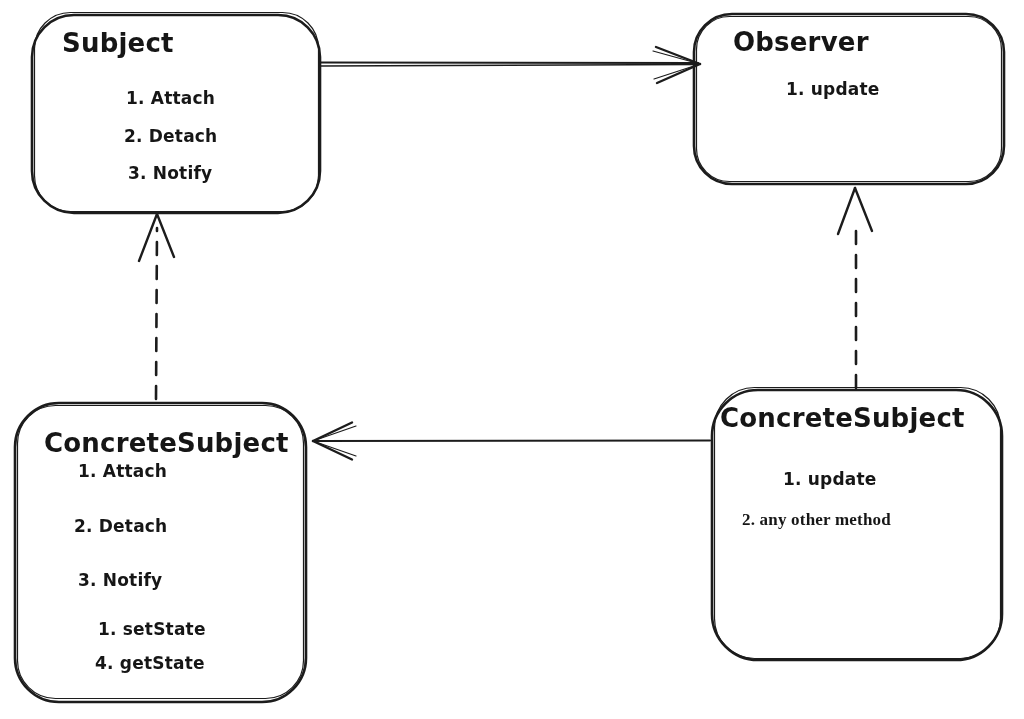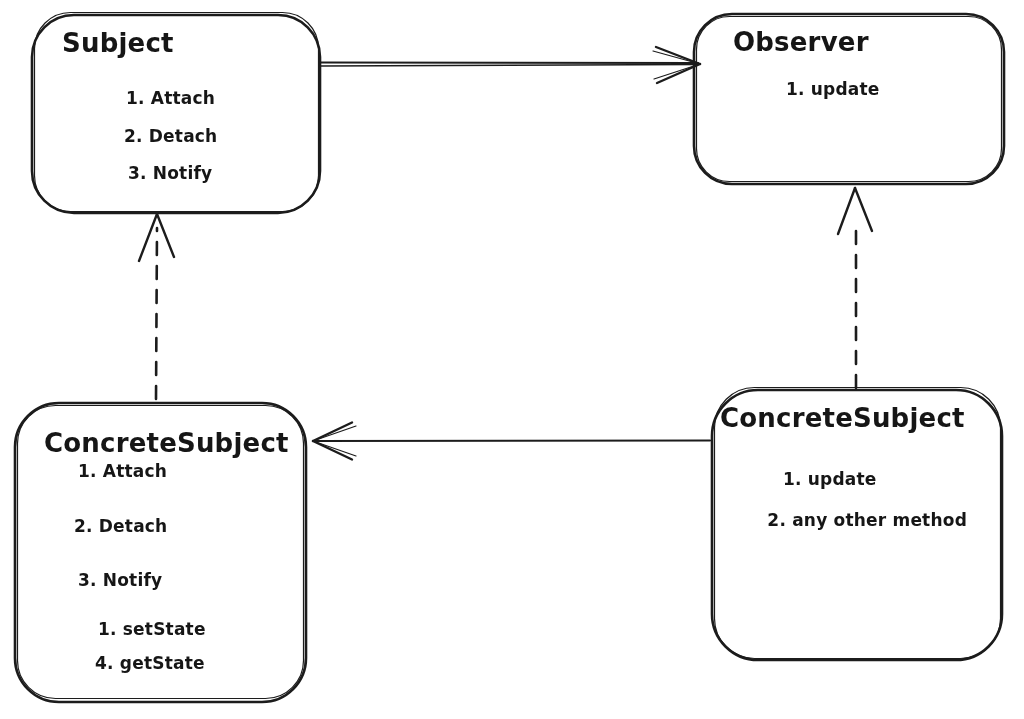--- a/index.html
+++ b/index.html
@@ -5,21 +5,21 @@
   html,body{margin:0;padding:0;background:#ffffff;}
   .stage{
     position:relative;width:1024px;height:708px;background:#ffffff;
     font-family:"DejaVu Sans",sans-serif;color:#1b1b1b;overflow:hidden;
   }
   .layer{position:absolute;left:0;top:0;width:1024px;height:719px;}
   .txt{position:absolute;font-weight:700;line-height:1.25;white-space:nowrap;
        letter-spacing:0.2px;color:#161616;}
   .title{font-size:26px;}
   .item{font-size:17px;}
-  .wrapblock{white-space:normal;text-align:right;line-height:1.35;}
+  .wrapblock{white-space:normal;text-align:left;line-height:1.35;font-family:Liberation Serif, serif;}
 </style>
 </head>
 <body>
 
 <div class="stage">
 
   <svg class="layer" viewBox="0 0 1024 719" fill="none" stroke="#1c1c1c" stroke-linecap="round" stroke-linejoin="round">
 
     <g>
       <rect x="32" y="15" width="288" height="198" rx="42" stroke-width="2.6"></rect>

